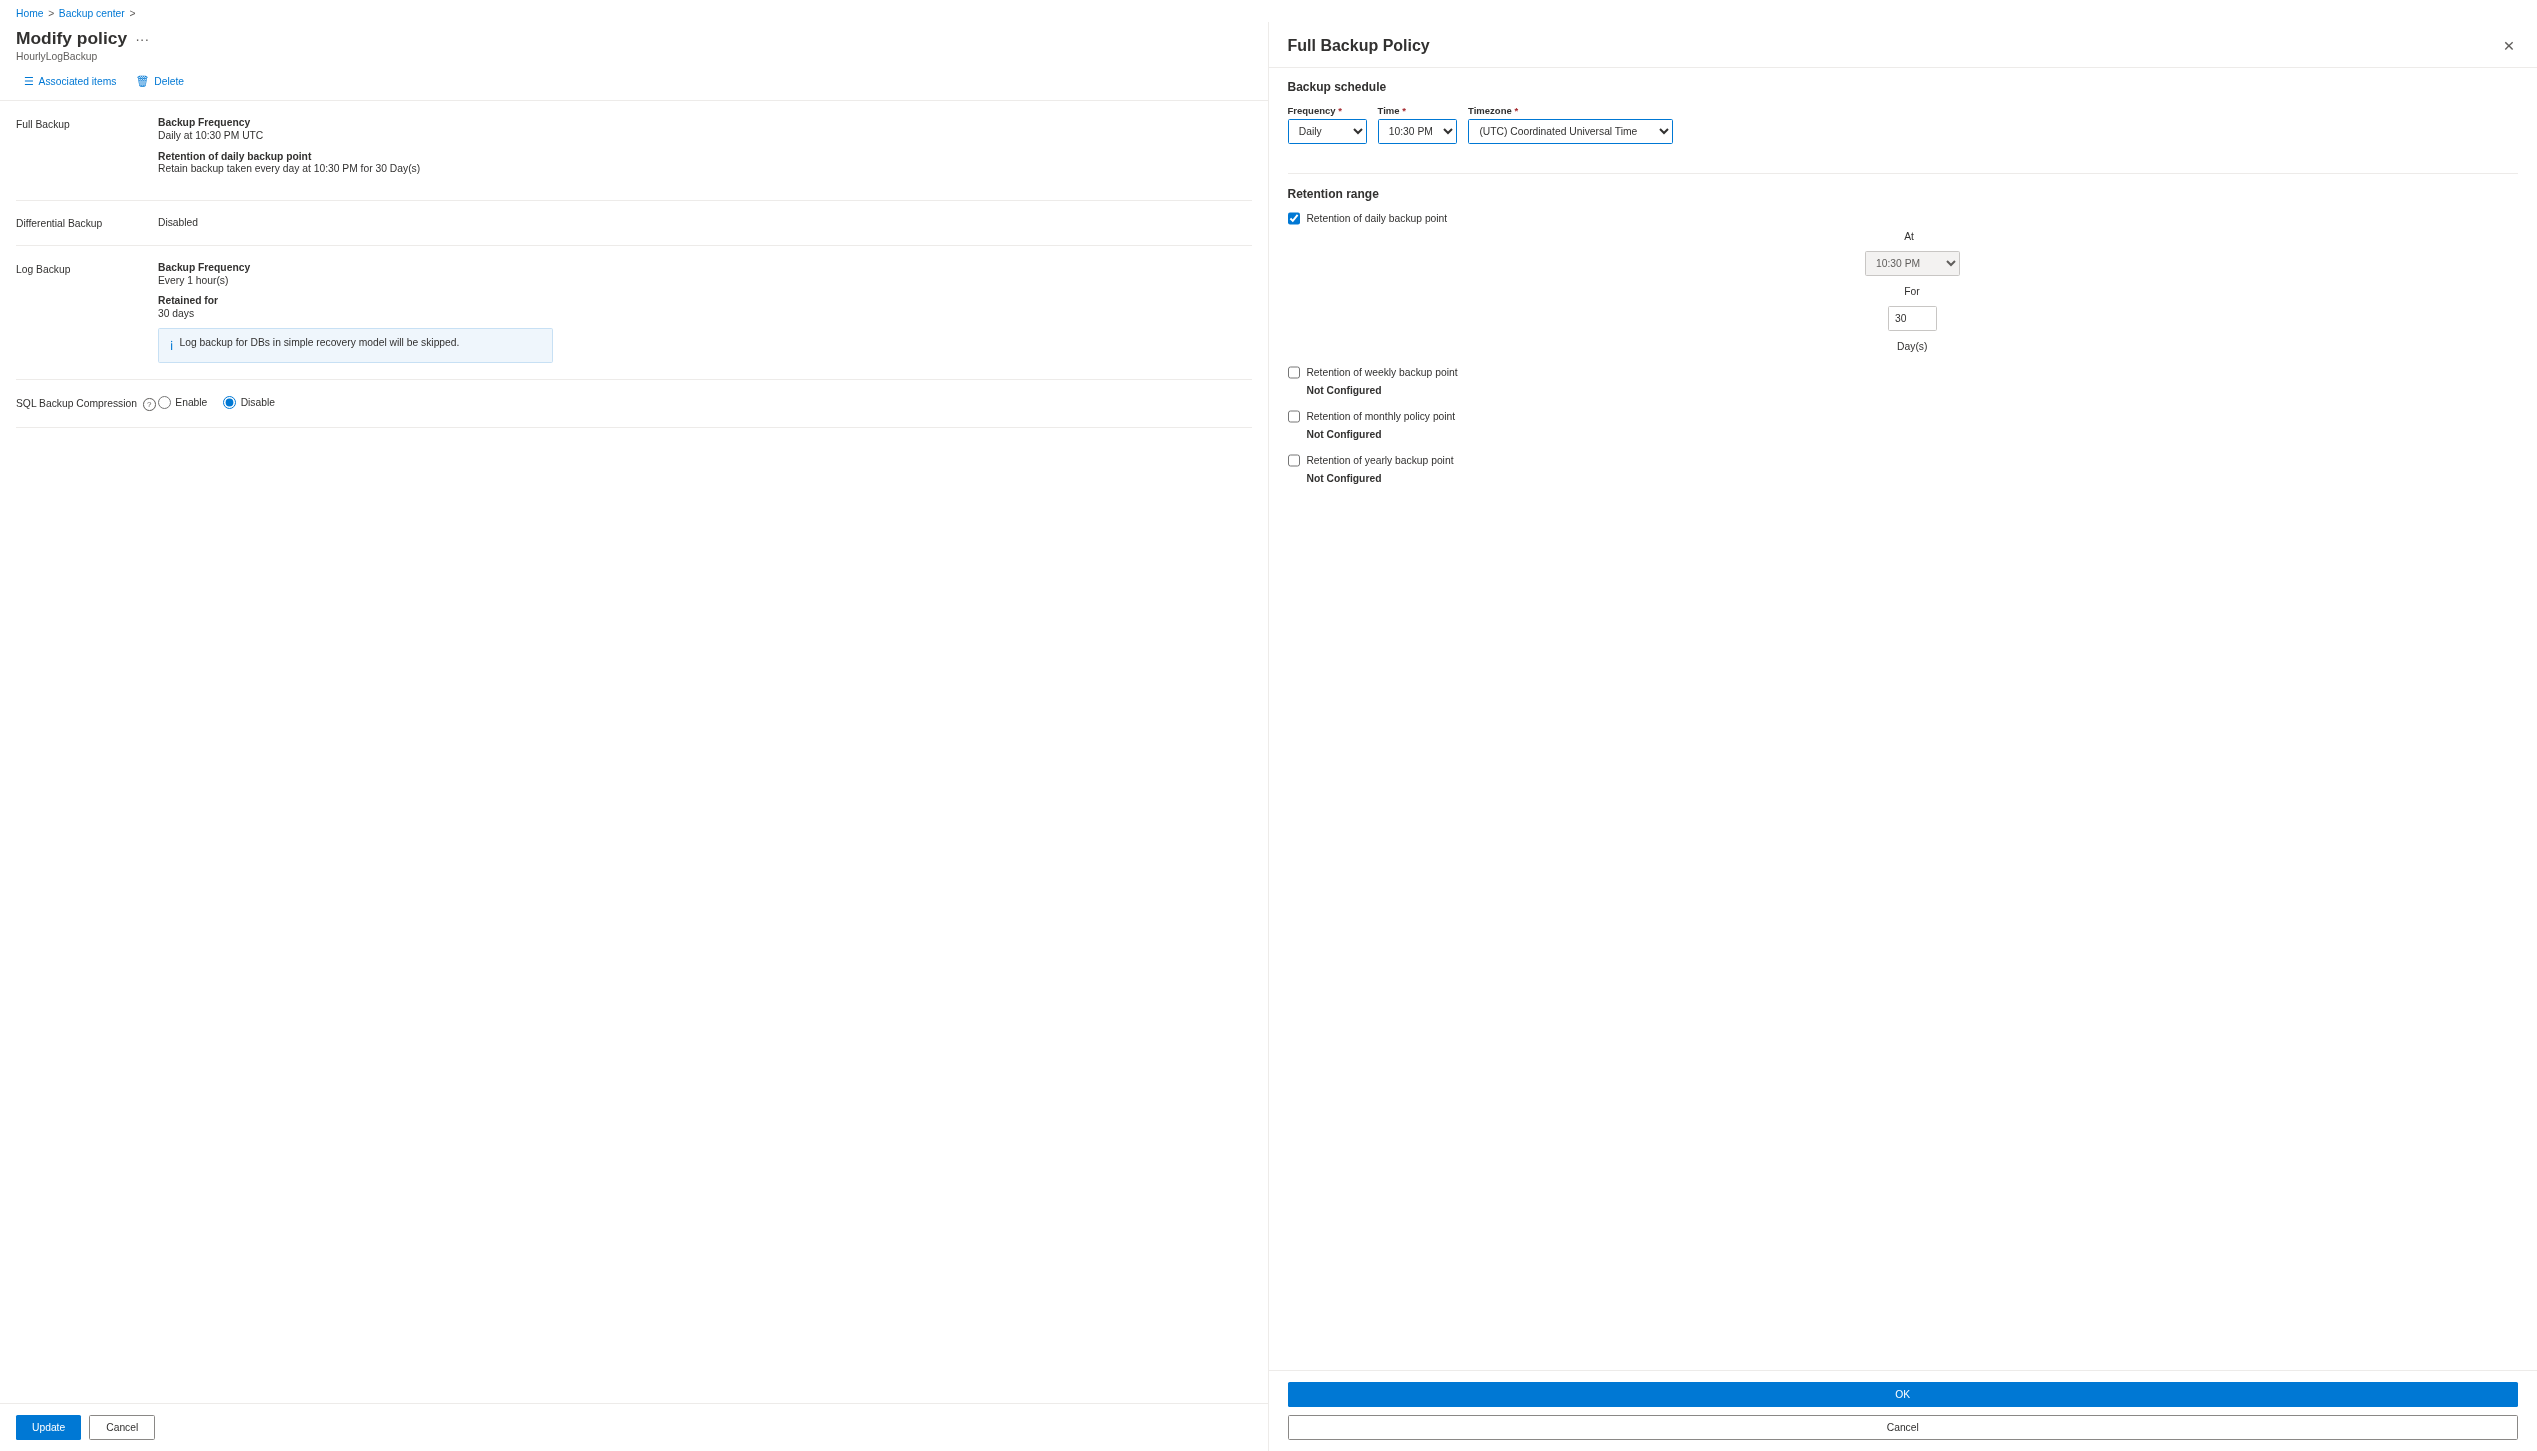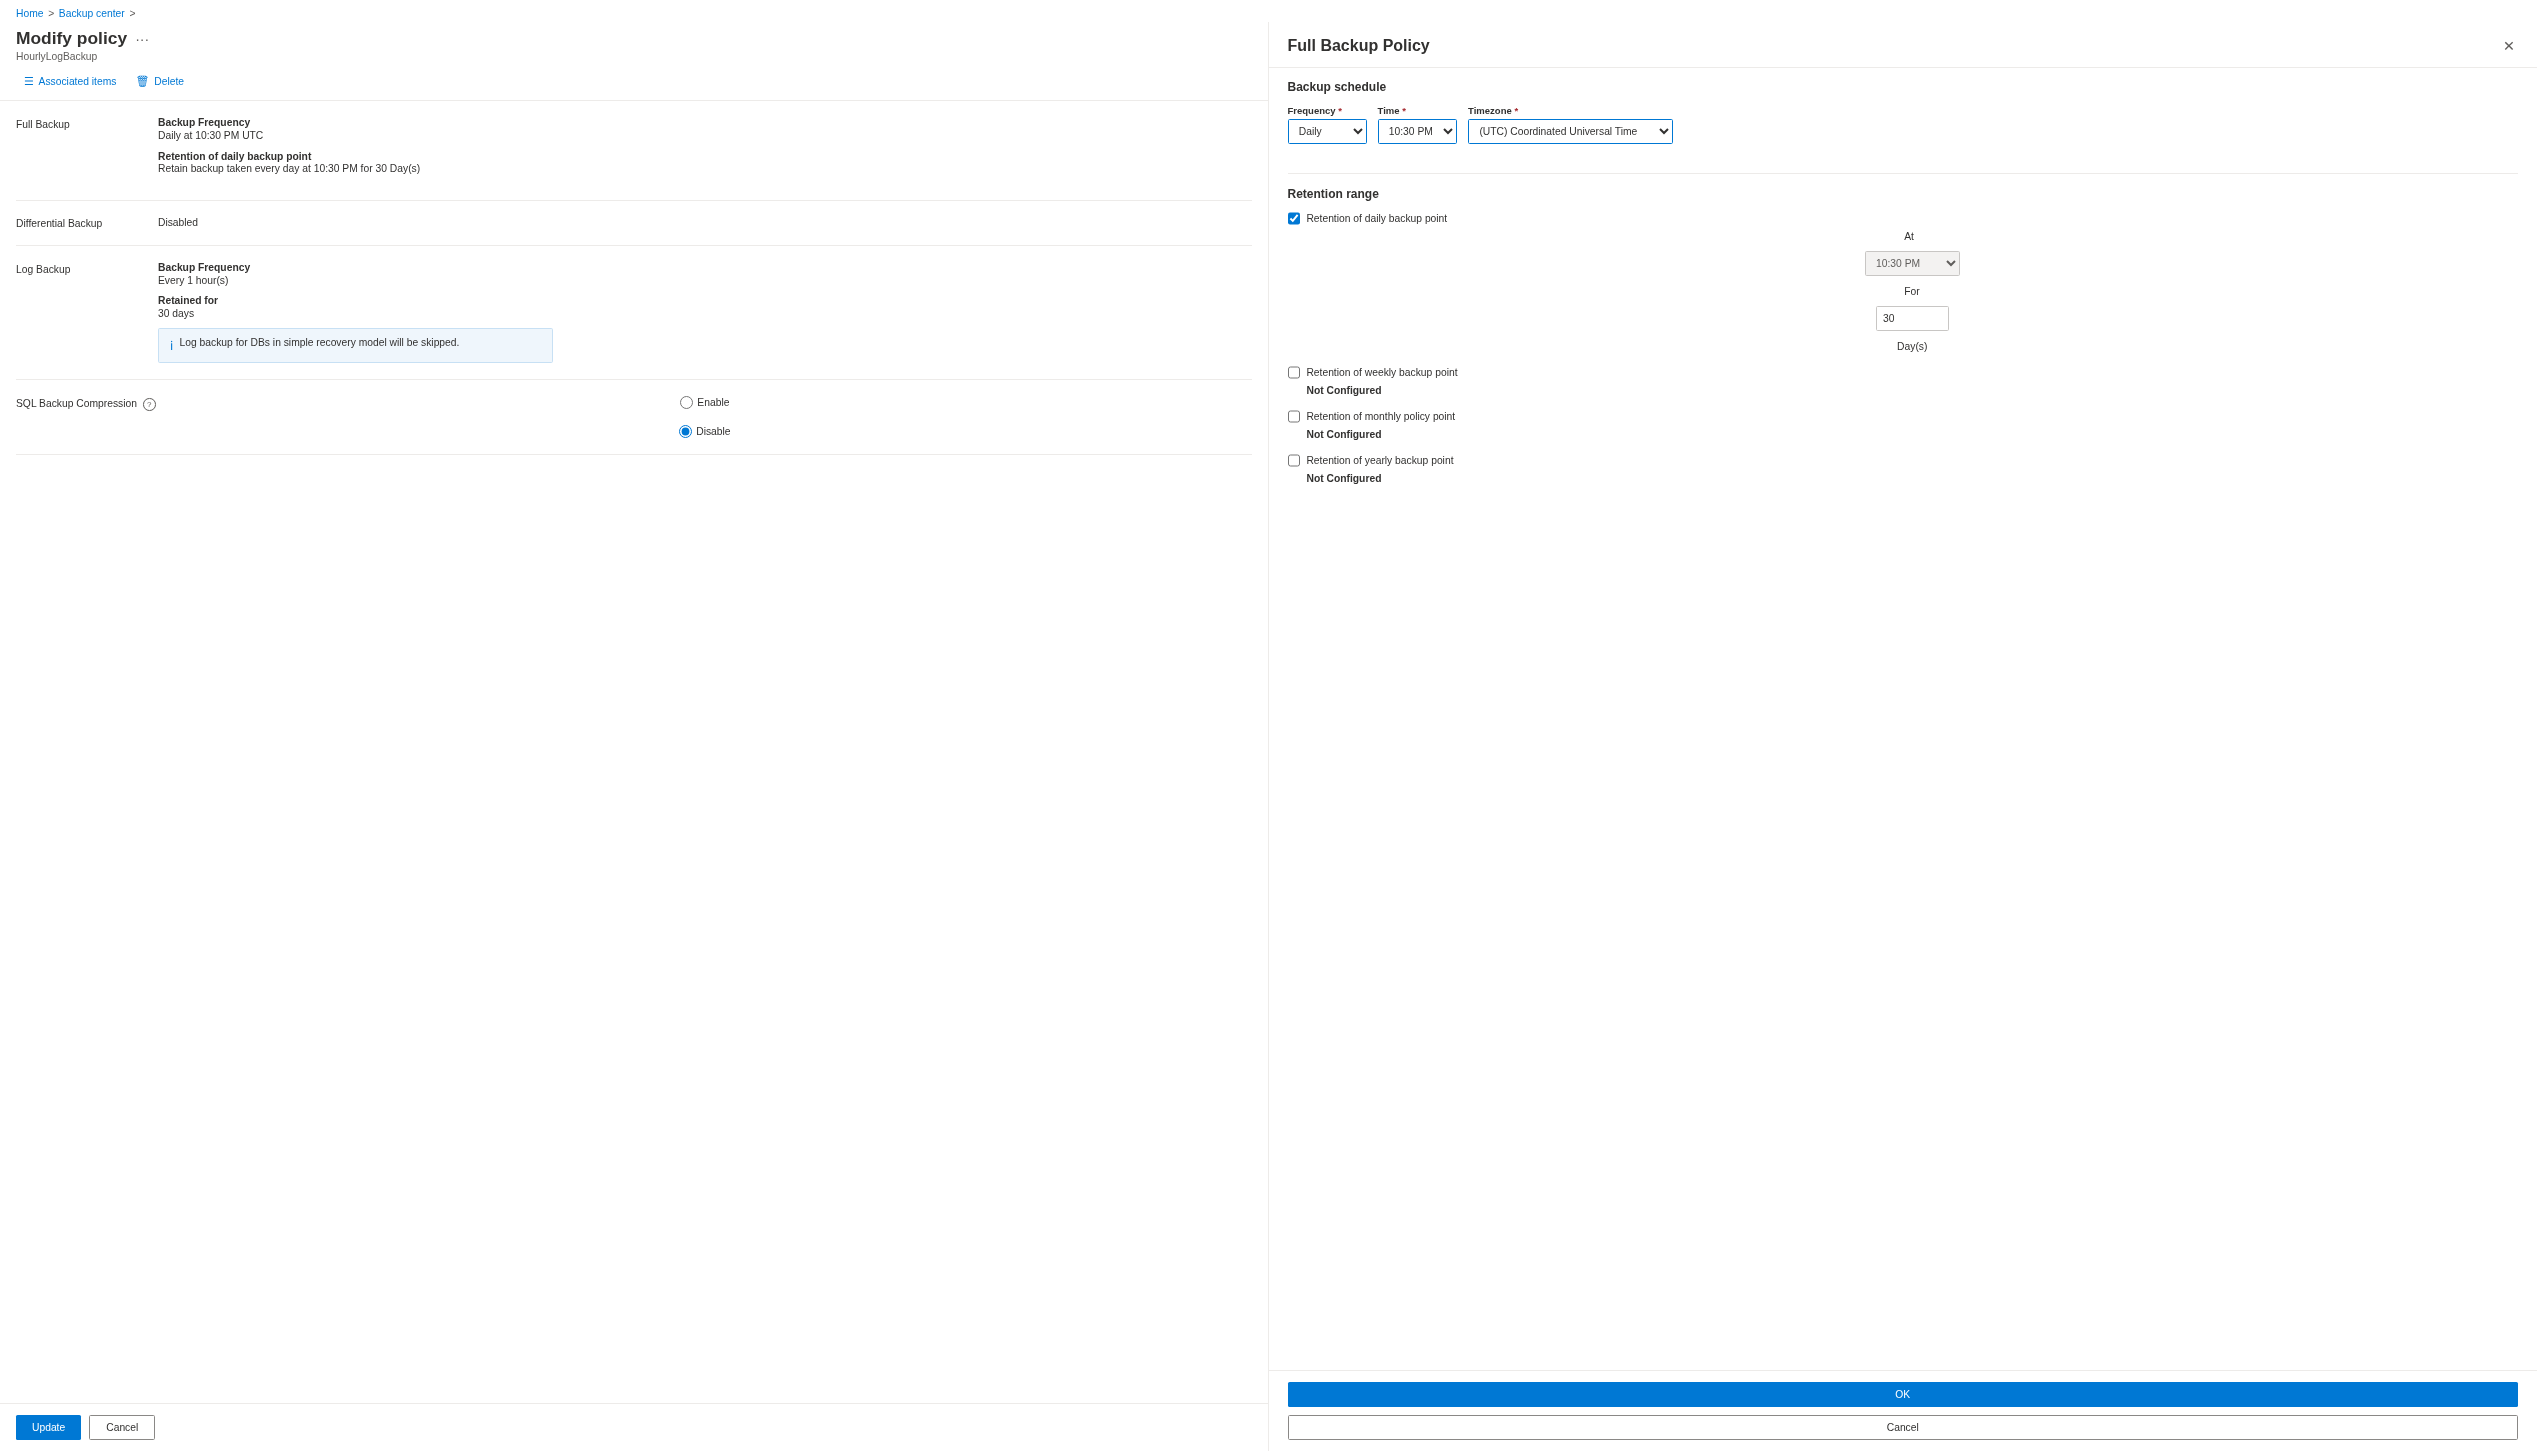--- a/index.html
+++ b/index.html
@@ -28,21 +28,21 @@
     .section-label { width: 142px; min-width: 142px; font-size: 10.3px; color: #323130; padding-top: 1.6px; }
     .section-details { flex: 1; }
     .section-details .field-label { font-weight: 600; font-size: 10.3px; color: #323130; }
     .section-details .field-value { font-size: 10.3px; color: #323130; margin-top: 1.6px; }
     .section-details .field-group { margin-bottom: 9.5px; }
     .disabled-text { font-size: 10.3px; color: #323130; }
 
     .info-box { display: flex; align-items: flex-start; gap: 6.3px; background: #eff6fc; border: 0.8px solid #c7e0f4; border-radius: 1.6px; padding: 8px 11px; margin-top: 8px; font-size: 10.3px; color: #323130; max-width: 395px; }
     .info-icon { color: #0078d4; font-size: 12.6px; flex-shrink: 0; }
 
-    .radio-group { display: flex; align-items: center; gap: 16px; flex-direction: column; }
+    .radio-group { display: flex; gap: 16px; }
     .radio-item { display: flex; align-items: center; gap: 4.7px; cursor: pointer; font-size: 10.3px; }
     .radio-item input[type=radio] { width: 12.6px; height: 12.6px; accent-color: #0078d4; }
 
     .left-footer { padding: 11px 16px; border-top: 0.8px solid #edebe9; display: flex; gap: 8px; }
 
     
     .right-panel { width: 50%; display: flex; flex-direction: column; overflow: hidden; background: #fff; }
     .right-header { display: flex; justify-content: space-between; align-items: center; padding: 12.6px 19px 9.5px; border-bottom: 0.8px solid #edebe9; }
     .right-header h2 { font-size: 16px; font-weight: 600; color: #323130; }
     .close-btn { background: none; border: none; cursor: pointer; font-size: 14.2px; color: #605e5c; padding: 3.2px; }
@@ -59,21 +59,21 @@
     .form-field select { height: 25px; padding: 0 6.3px; border: 0.8px solid #0078d4; border-radius: 1.6px; font-size: 10.3px; color: #323130; background: #fff; cursor: pointer; min-width: 79px; }
 
     .retention-section { margin-top: 6.3px; }
     .retention-item { margin-bottom: 14.2px; }
     .retention-item .check-row { display: flex; align-items: center; gap: 6.3px; margin-bottom: 6.3px; }
     .retention-item .check-row input[type=checkbox] { width: 12.6px; height: 12.6px; accent-color: #0078d4; }
     .retention-item .check-row label { font-size: 10.3px; color: #323130; font-weight: 400; }
     .retention-item .sub-row { display: flex; align-items: center; gap: 9.5px; margin-left: 19px; flex-direction: column; }
     .retention-item .sub-label { font-size: 10.3px; color: #323130; min-width: 16px; }
     .retention-item .sub-row select { height: 25px; padding: 0 6.3px; border: 0.8px solid #c8c6c4; border-radius: 1.6px; font-size: 10.3px; color: #605e5c; background: #f3f2f1; min-width: 95px; cursor: pointer; }
-    .retention-item .sub-row input[type=number] { height: 25px; padding: 0 6.3px; border: 0.8px solid #c8c6c4; border-radius: 1.6px; font-size: 10.3px; color: #323130; width: 73px; }
+    .retention-item .sub-row input[type=number] { height: 25px; padding: 0 6.3px; border: 0.8px solid #c8c6c4; border-radius: 1.6px; font-size: 10.3px; color: #323130; width: 49px; }
     .retention-item .sub-row .day-label { font-size: 10.3px; color: #323130; }
     .not-configured { font-size: 10.3px; font-weight: 600; color: #323130; margin-left: 19px; }
 
     .right-footer { padding: 11px 19px; border-top: 0.8px solid #edebe9; display: flex; gap: 8px; flex-direction: column; }
 
     
     .btn-primary { background: #0078d4; color: #fff; border: none; padding: 4.7px 16px; font-size: 10.3px; border-radius: 1.6px; cursor: pointer; height: 25px; }
     .btn-secondary { background: #fff; color: #323130; border: 0.8px solid #8a8886; padding: 4.7px 16px; font-size: 10.3px; border-radius: 1.6px; cursor: pointer; height: 25px; }
     .info-circle { display: inline-flex; align-items: center; justify-content: center; width: 12.6px; height: 12.6px; border-radius: 50%; border: 0.8px solid #605e5c; font-size: 8px; color: #605e5c; cursor: help; margin-left: 3.2px; }
   </style>

